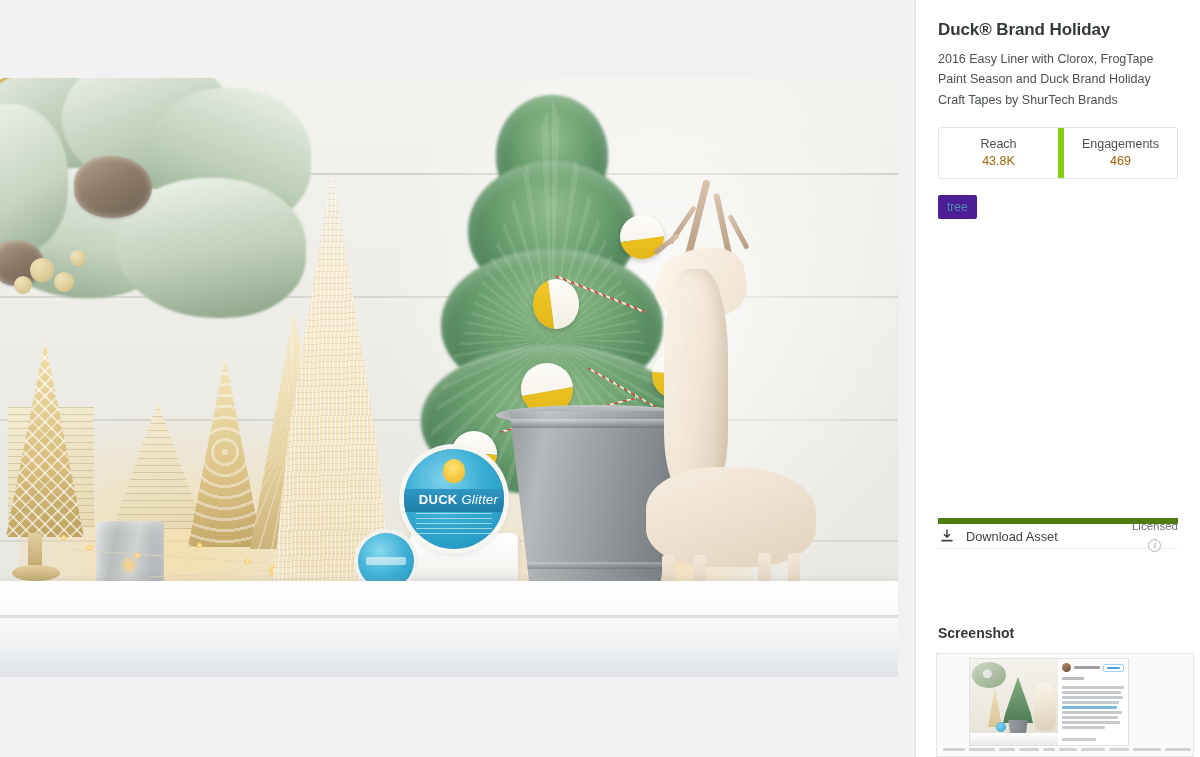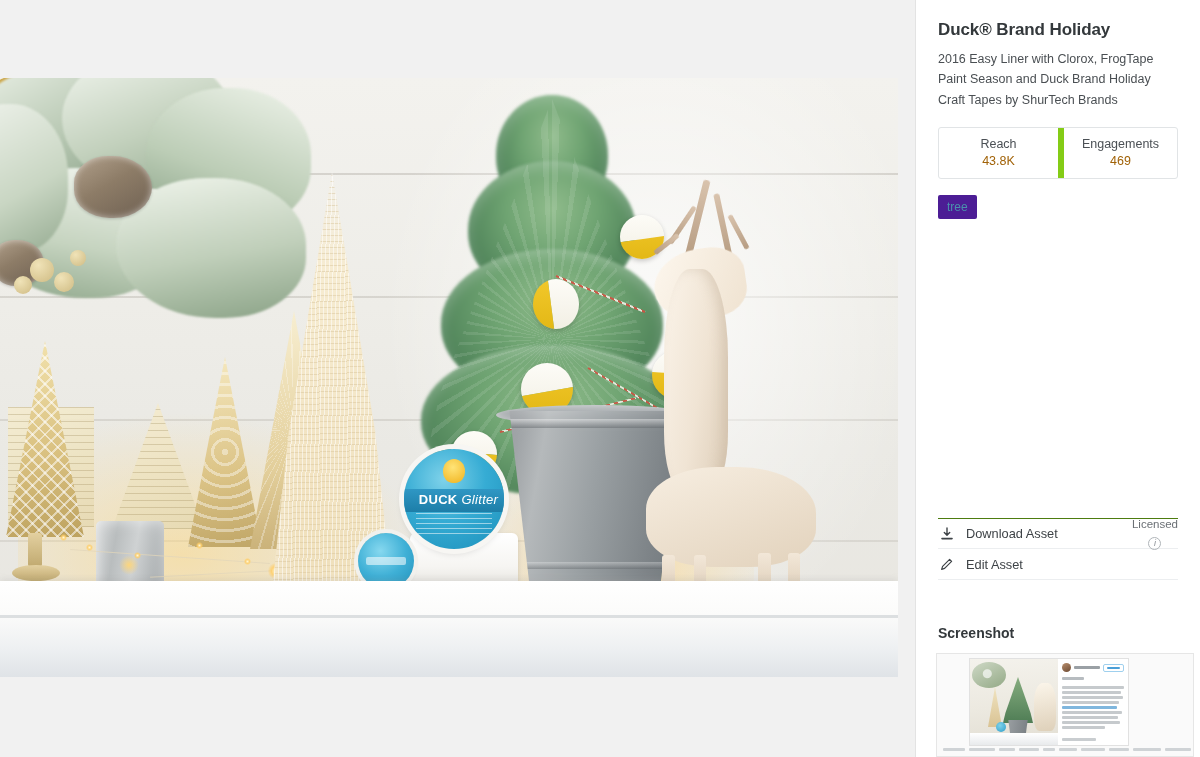--- a/index.html
+++ b/index.html
@@ -463,21 +463,21 @@
     top: 518px;
   }
   .action-row {
     display: flex; align-items: center;
     height: 31px;
     border-bottom: 1px solid #eceef0;
     font-size: 12.8px;
     color: #3e4347;
     cursor: pointer;
   }
-  .action-row:first-child { border-top: 1px solid #4d7c0f; }
+  .action-row:first-child { border-top: 6px solid #4d7c0f; }
   .action-icon {
     width: 17px; height: 16px;
     margin-right: 11px;
     display: flex; align-items: center; justify-content: center;
     color: #3e4347;
     flex: 0 0 17px;
   }
   .action-right {
     margin-left: auto;
     display: flex; align-items: center; gap: 7px;
@@ -762,28 +762,20 @@
           </svg>
         </span>
         <span>Download Asset</span>
         <span class="action-right">
           <span>Licensed</span>
           <span class="info-circle">i</span>
         </span>
       </div>
 
 
-      <div class="action-row">
-        <span class="action-icon">
-          <svg width="14" height="14" viewBox="0 0 14 14" aria-hidden="true">
-            <path d="M1.6 12.4l1-3 7-7 2 2-7 7z" fill="none" stroke="currentColor" stroke-width="1.2" stroke-linejoin="round"></path>
-          </svg>
-        </span>
-        <span>Edit Asset</span>
-      </div>
 
     </div>
 
     <div class="section-title">Screenshot</div>
 
     <div class="shot-thumb">
       <div class="ig-card">
         <div class="ig-photo">
           <div class="mini-wreath"></div>
           <div class="mini-sisal"></div>

